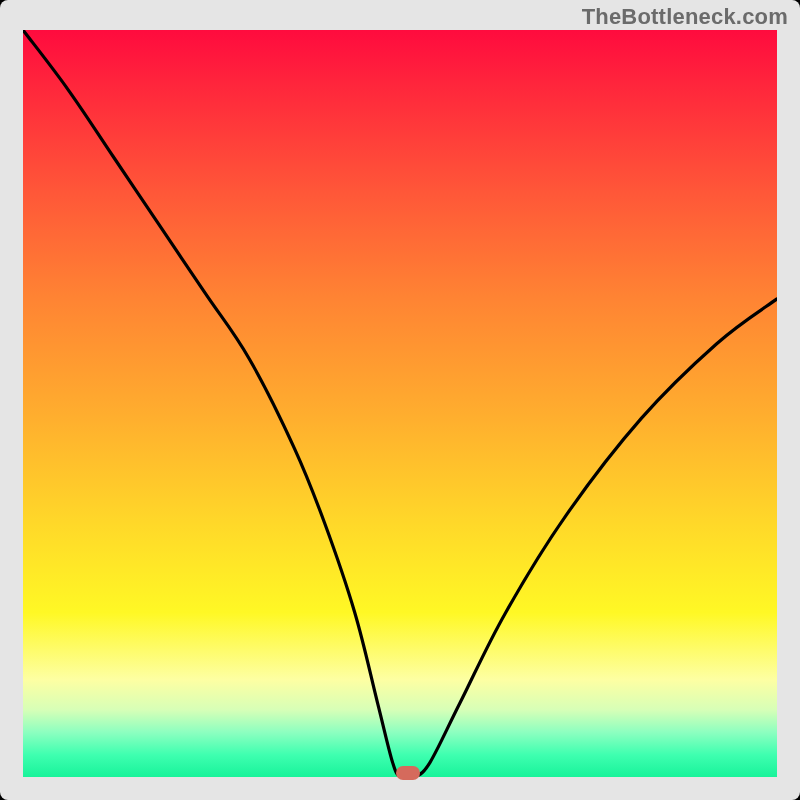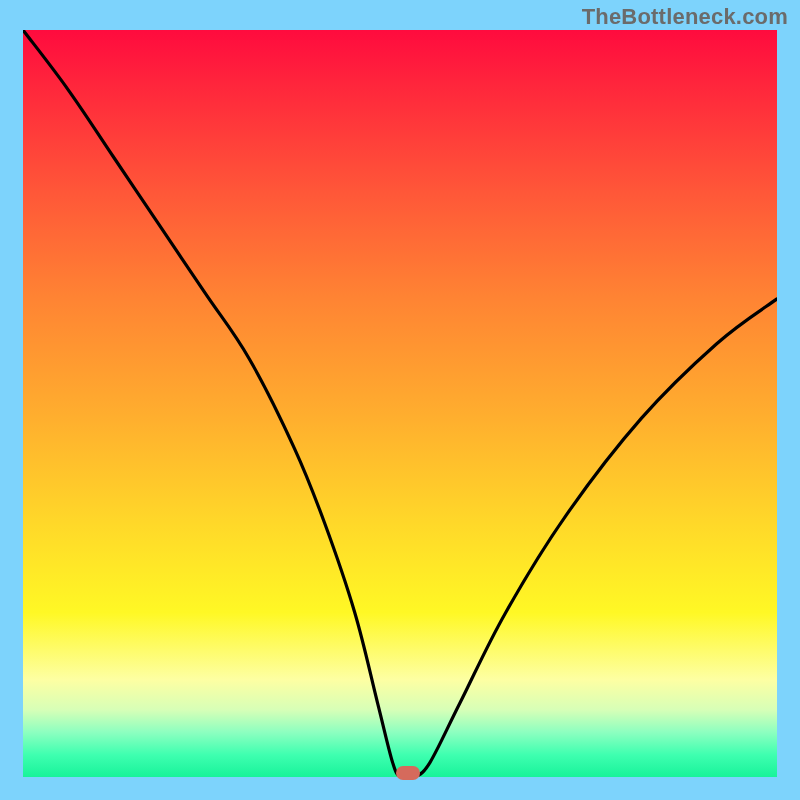--- a/index.html
+++ b/index.html
@@ -7,21 +7,22 @@
     padding: 0;
     width: 800px;
     height: 800px;
     background: #000;
     overflow: hidden;
   }
   .frame {
     position: relative;
     width: 800px;
     height: 800px;
-    background: #7dd3fc;
+    background: #e5e5e5;
+    border-radius: 8px;
   }
   .watermark {
     position: absolute;
     top: 4px;
     right: 12px;
     font-family: Arial, Helvetica, sans-serif;
     font-size: 22px;
     font-weight: bold;
     color: #6b6b6b;
     letter-spacing: 0.2px;

